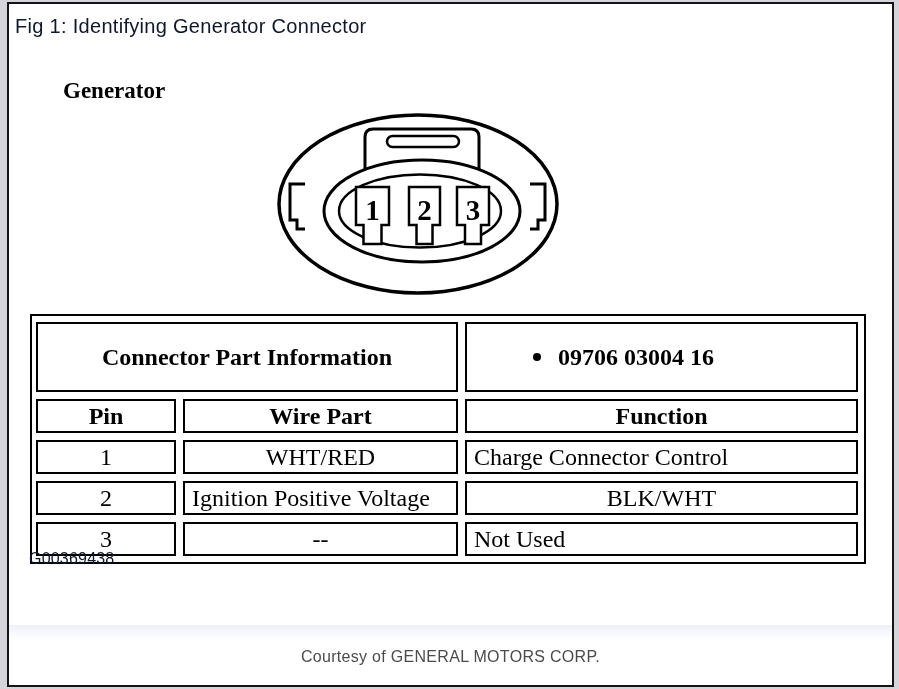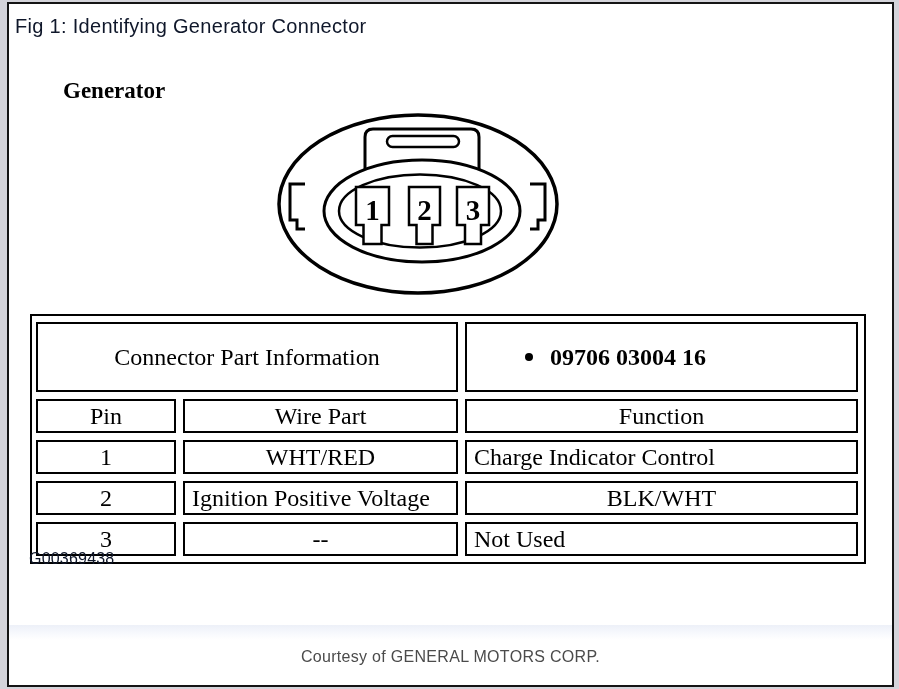--- a/index.html
+++ b/index.html
@@ -62,26 +62,26 @@
     display: flex;
     align-items: center;
     justify-content: center;
     font-family: "Liberation Serif", serif;
     font-size: 24px;
     color: #000000;
     overflow: hidden;
     white-space: nowrap;
   }
   .cell.span2 { grid-column: 1 / 3; }
-  .cell.bold { font-weight: normal; }
+  .cell.bold { font-weight: bold; }
   .cell.left { justify-content: flex-start; padding-left: 7px; }
   .cell.partinfo { justify-content: flex-start; padding-left: 50px; }
   .bullet-list {
     list-style: none;
-    margin: 8px; padding: 0;
+    margin: 16px; padding: 0;
     display: flex;
     flex-direction: column;
     gap: 18px;
   }
   .bullet-list li {
     display: flex;
     align-items: center;
     font-family: "Liberation Serif", serif;
     font-weight: bold;
     font-size: 24px;
@@ -159,21 +159,21 @@
         </li>
       </ul>
     </div>
 
     <div class="cell bold">Pin</div>
     <div class="cell bold">Wire Part</div>
     <div class="cell bold">Function</div>
 
     <div class="cell">1</div>
     <div class="cell">WHT/RED</div>
-    <div class="cell left">Charge Indicator Control</div>
+    <div class="cell left">Charge Connector Control</div>
 
     <div class="cell">2</div>
     <div class="cell left">Ignition Positive Voltage</div>
     <div class="cell">BLK/WHT</div>
 
     <div class="cell">3</div>
     <div class="cell">--</div>
     <div class="cell left">Not Used</div>
   </div>
 

